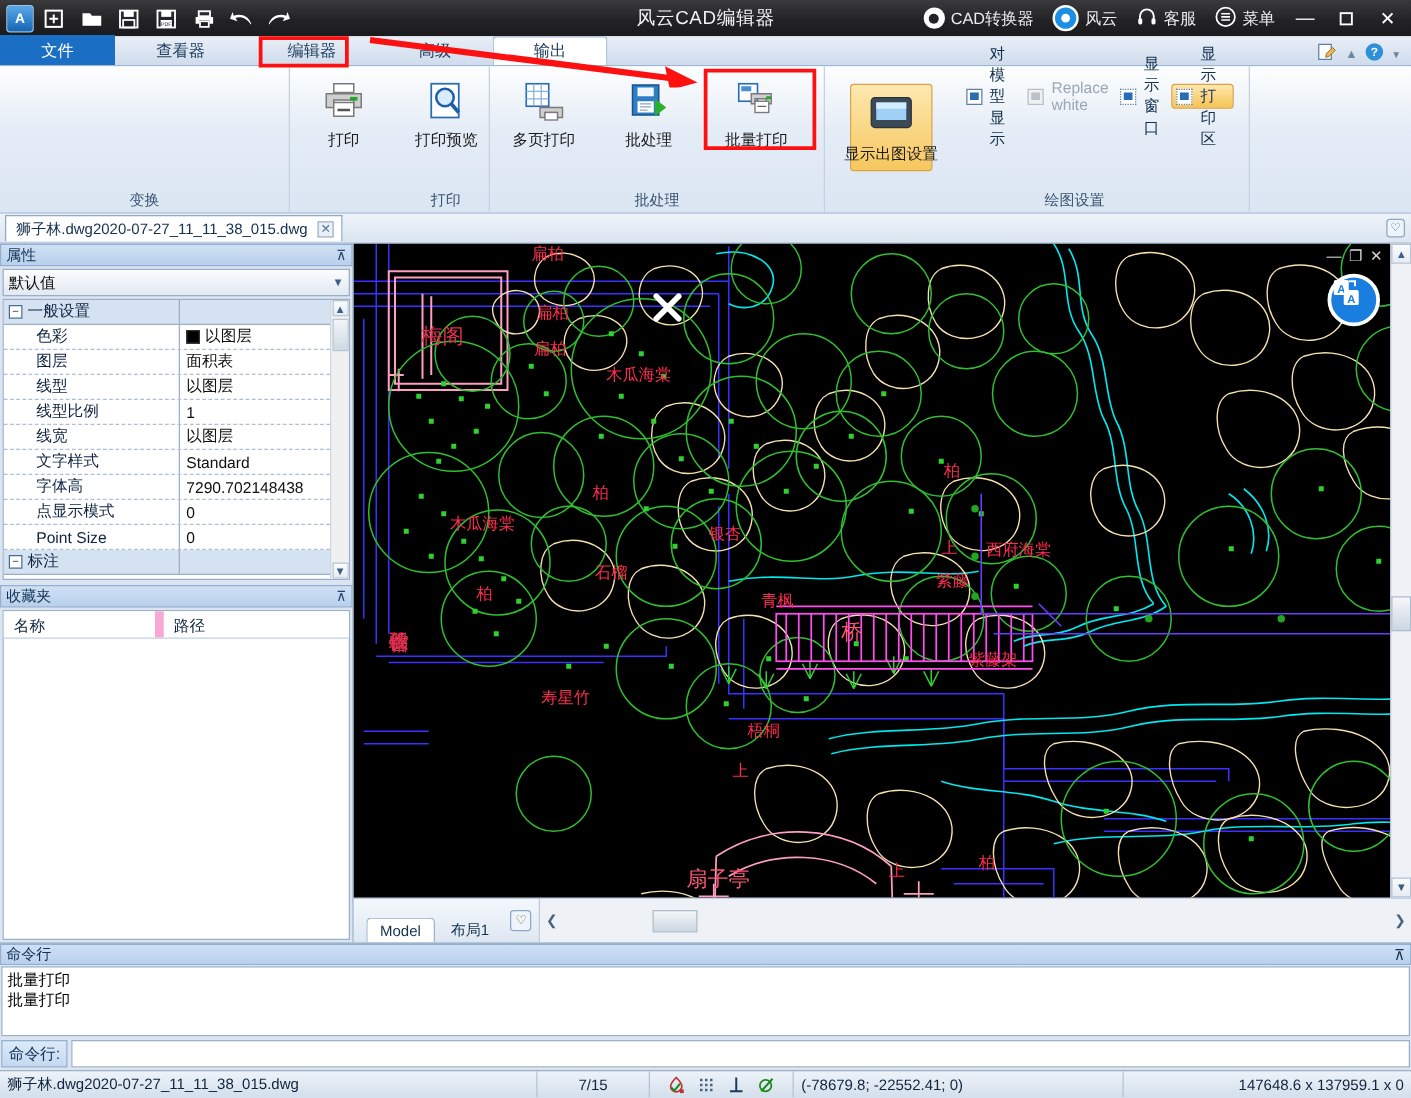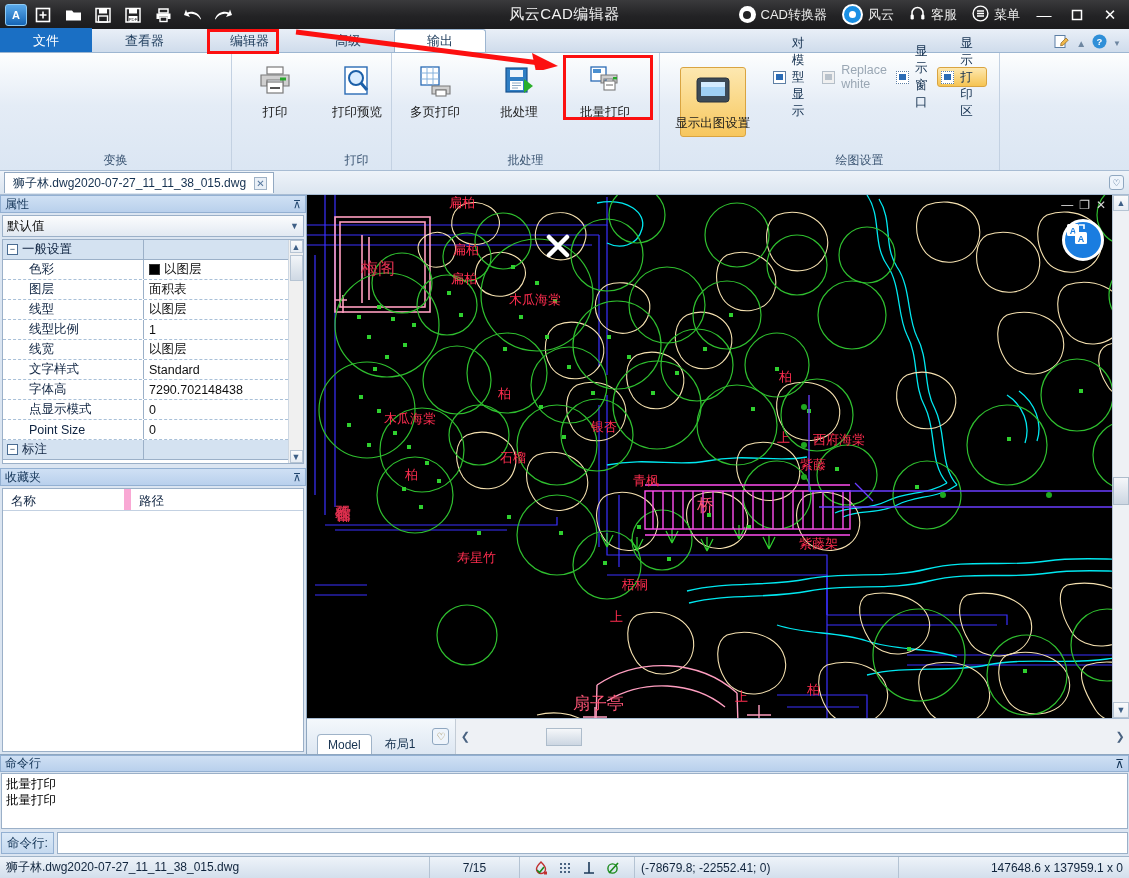--- a/index.html
+++ b/index.html
@@ -86,21 +86,21 @@
     align-items:center;gap:8px;padding:0 6px 0 8px;font-size:12px;color:#14304f;}
   .xbtn{width:13px;height:13px;border:1px solid #9fb2c6;background:#eaf0f7;display:flex;
     align-items:center;justify-content:center;color:#5c7burn;font-size:10px;color:#54769c;}
   .doctabbar .rightchev{margin-left:auto;margin-right:5px;width:15px;height:15px;border:1px solid #8fa7c0;
     border-radius:3px;background:#eef4fb;display:flex;align-items:center;justify-content:center;font-size:9px;color:#3b5f88;}
 
   
   .main{flex:1;display:flex;min-height:0;}
 
   
-  .leftpane{width:307px;flex:none;display:flex;flex-direction:column;background:#dbe5f1;
+  .leftpane{width:283px;flex:none;display:flex;flex-direction:column;background:#dbe5f1;
     border-right:1px solid #8fa7c0;}
   .panelhdr{height:18px;background:linear-gradient(#cfe0f4,#b9d0ec);border:1px solid #93b0d2;
     display:flex;align-items:center;padding:0 4px;font-size:12px;color:#123356;}
   .panelhdr .pin{margin-left:auto;font-size:11px;color:#20456e;}
   .combobox{height:22px;margin:2px 2px 0;background:linear-gradient(#fbfcfd,#e2e9f2);
     border:1px solid #9bb0c8;display:flex;align-items:center;padding:0 4px;font-size:12.5px;color:#101010;}
   .combobox .cv{flex:1;}
   .combobox .ar{font-size:9px;color:#3e5f86;}
   .proplist{flex:none;height:225px;margin:2px 2px 0;background:#fff;border:1px solid #9bb0c8;
     display:flex;overflow:hidden;}
@@ -781,22 +781,22 @@
           <div class="cadlabel" style="left:77px;top:215px;">木瓜海棠</div>
           <div class="cadlabel" style="left:191px;top:190px;">柏</div>
           <div class="cadlabel" style="left:98px;top:271px;">柏</div>
           <div class="cadlabel" style="left:472px;top:173px;">柏</div>
           <div class="cadlabel" style="left:500px;top:486px;">柏</div>
           <div class="cadlabel" style="left:193px;top:254px;">石榴</div>
           <div class="cadlabel" style="left:284px;top:223px;">银杏</div>
           <div class="cadlabel" style="left:506px;top:236px;">西府海棠</div>
           <div class="cadlabel" style="left:326px;top:277px;">青枫</div>
           <div class="cadlabel big" style="left:390px;top:299px;color:#ff5577;">桥</div>
-          <div class="cadlabel" style="left:493px;top:261px;">紫藤</div>
-          <div class="cadlabel" style="left:492px;top:340px;text-align:center;">紫藤架</div>
+          <div class="cadlabel" style="left:466px;top:261px;">紫藤</div>
+          <div class="cadlabel" style="left:492px;top:324px;text-align:center;">紫藤架</div>
           <div class="cadlabel vert" style="left:25px;top:298px;color:#e0304f;">双香仙馆</div>
           <div class="cadlabel" style="left:150px;top:354px;">寿星竹</div>
 
           <div class="cadlabel" style="left:315px;top:381px;">梧桐</div>
           <div class="cadlabel" style="left:303px;top:413px;">上</div>
           <div class="cadlabel" style="left:470px;top:234px;">上</div>
           <div class="cadlabel" style="left:428px;top:493px;">上</div>
           <div class="cadlabel big" style="left:266px;top:497px;color:#ff5577;">扇子亭</div>
 
           <svg class="cursorX" style="left:238px;top:38px;" viewBox="0 0 26 26">

